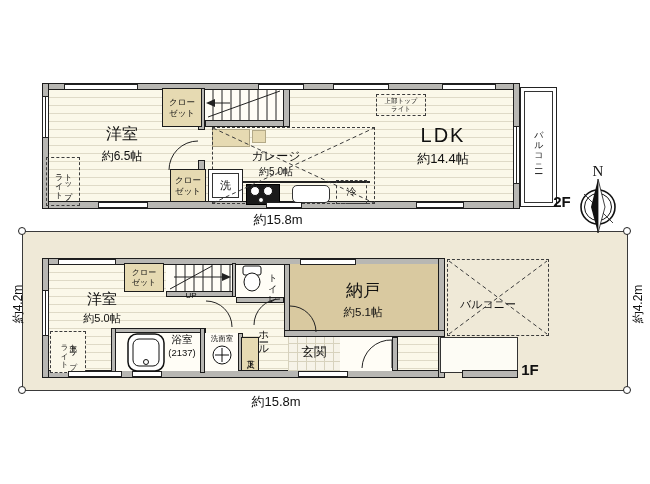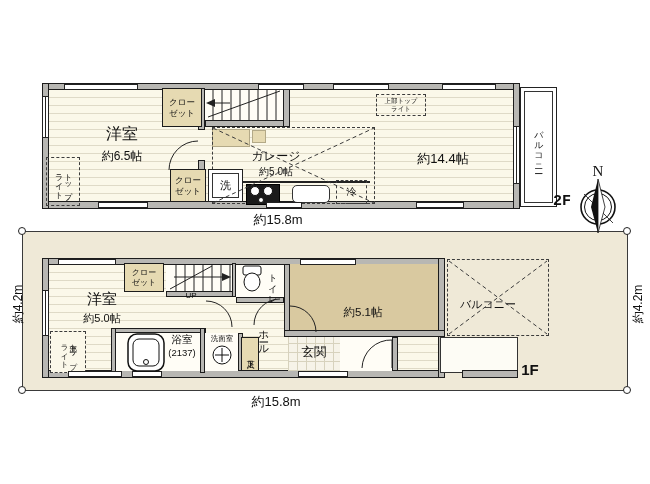--- a/index.html
+++ b/index.html
@@ -95,22 +95,23 @@
   <div class="abs winH" style="left:98px;top:202px;width:50px;height:6px;"></div>
   <div class="abs winH" style="left:266px;top:202px;width:36px;height:6px;"></div>
   <div class="abs winH" style="left:416px;top:202px;width:48px;height:6px;"></div>
   <div class="abs winV" style="left:42px;top:96px;width:7px;height:42px;"></div>
   <div class="abs winV" style="left:513px;top:126px;width:7px;height:58px;"></div>
 
   <div class="abs lbl" style="left:86px;top:124px;width:72px;height:20px;font-size:16px;">洋室</div>
   <div class="abs lbl" style="left:86px;top:149px;width:72px;height:14px;font-size:12px;">約6.5帖</div>
   <div class="abs lbl" style="left:238px;top:149px;width:76px;height:14px;font-size:12px;">ガレージ</div>
   <div class="abs lbl" style="left:244px;top:166px;width:64px;height:12px;font-size:10px;">約5.0帖</div>
+  <div class="abs lbl" style="left:406px;top:124px;width:74px;height:24px;font-size:20px;letter-spacing:2px;">LDK</div>
   <div class="abs lbl" style="left:404px;top:152px;width:78px;height:14px;font-size:13px;">約14.4帖</div>
-  <div class="abs lbl" style="left:547px;top:193px;width:30px;height:18px;font-size:15px;font-weight:600;font-family:Liberation Mono, monospace;">2F</div>
+  <div class="abs lbl" style="left:547px;top:193px;width:30px;height:18px;font-size:15px;font-weight:600;">2F</div>
 
   <div class="abs corner" style="left:18px;top:227px;"></div>
   <div class="abs corner" style="left:623px;top:227px;"></div>
   <div class="abs corner" style="left:18px;top:386px;"></div>
   <div class="abs corner" style="left:623px;top:386px;"></div>
 
   <div class="abs lbl" style="left:239px;top:212px;width:78px;height:16px;font-size:13px;">約15.8m</div>
   <div class="abs lbl" style="left:237px;top:393px;width:78px;height:17px;font-size:13px;">約15.8m</div>
   <div class="abs lbl rot270" style="left:-12px;top:296px;width:60px;height:16px;font-size:12px;">約4.2m</div>
   <div class="abs lbl rot270" style="left:608px;top:296px;width:60px;height:16px;font-size:12px;">約4.2m</div>
@@ -167,20 +168,21 @@
   <div class="abs winH" style="left:300px;top:259px;width:56px;height:6px;"></div>
 
   <div class="abs lbl" style="left:68px;top:290px;width:68px;height:18px;font-size:15px;">洋室</div>
   <div class="abs lbl" style="left:64px;top:312px;width:76px;height:13px;font-size:11px;">約5.0帖</div>
   <div class="abs lbl" style="left:168px;top:291px;width:22px;height:10px;font-size:8px;margin-left:12px;">UP</div>
   <div class="abs lbl vtext" style="left:266px;top:266px;width:13px;height:34px;font-size:9px;letter-spacing:0;">トイレ</div>
   <div class="abs lbl" style="left:162px;top:333px;width:40px;height:13px;font-size:10.5px;">浴室</div>
   <div class="abs lbl" style="left:160px;top:347px;width:44px;height:12px;font-size:9.5px;">(2137)</div>
   <div class="abs lbl" style="left:202px;top:334px;width:40px;height:10px;font-size:7.5px;">洗面室</div>
   <div class="abs lbl vtext" style="left:256px;top:310px;width:16px;height:52px;font-size:10.5px;">ホール</div>
+  <div class="abs lbl" style="left:320px;top:280px;width:86px;height:22px;font-size:17px;">納戸</div>
   <div class="abs lbl" style="left:326px;top:306px;width:74px;height:14px;font-size:11.5px;">約5.1帖</div>
   <div class="abs lbl" style="left:294px;top:344px;width:40px;height:16px;font-size:12.5px;">玄関</div>
   <div class="abs lbl" style="left:458px;top:297px;width:60px;height:14px;font-size:11px;background:#efe9d7;">バルコニー</div>
   <div class="abs lbl" style="left:516px;top:361px;width:28px;height:17px;font-size:15px;font-weight:600;">1F</div>
 
   <svg class="abs linework" style="left:0;top:0;" width="650" height="484" viewBox="0 0 650 484">
 
     <g stroke="#222" stroke-width="1" fill="none">
       <line x1="213" y1="90" x2="213" y2="120"></line>
         <line x1="222" y1="90" x2="222" y2="120"></line>

